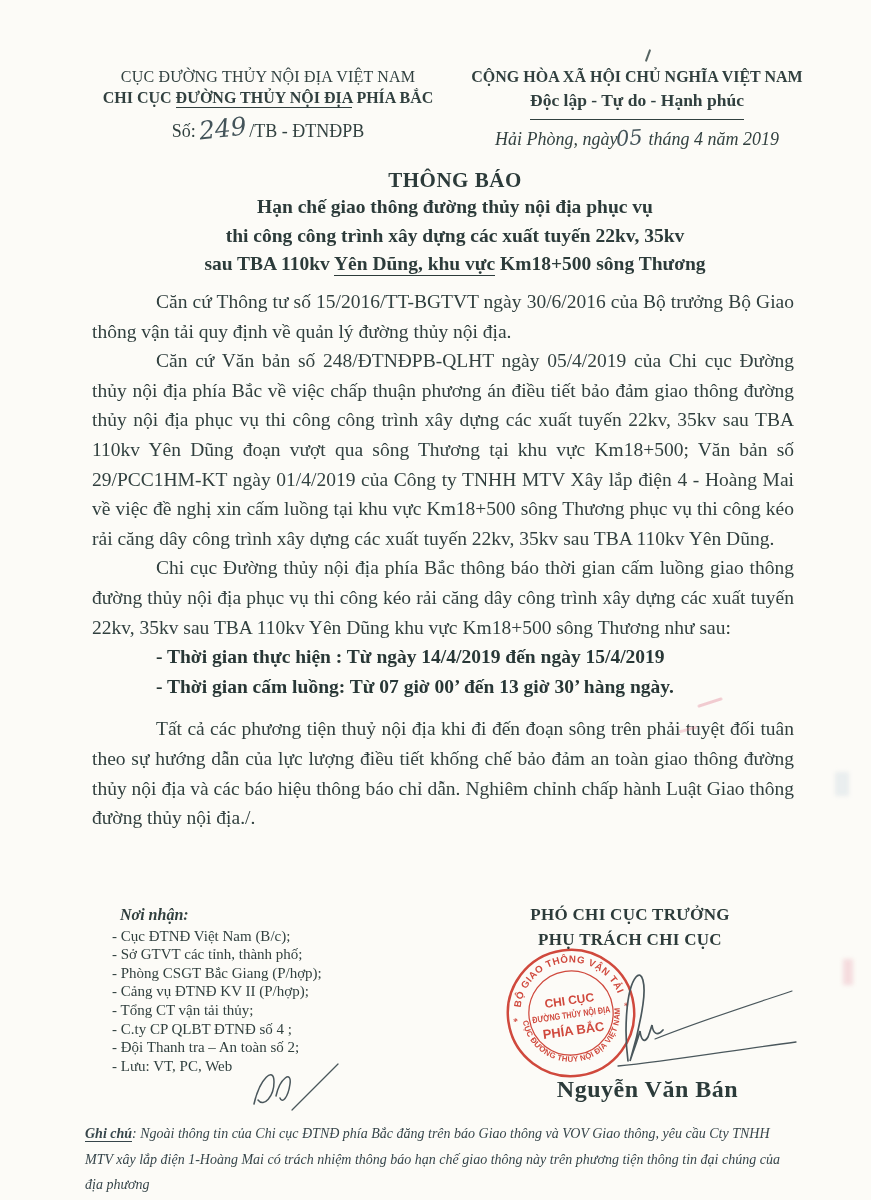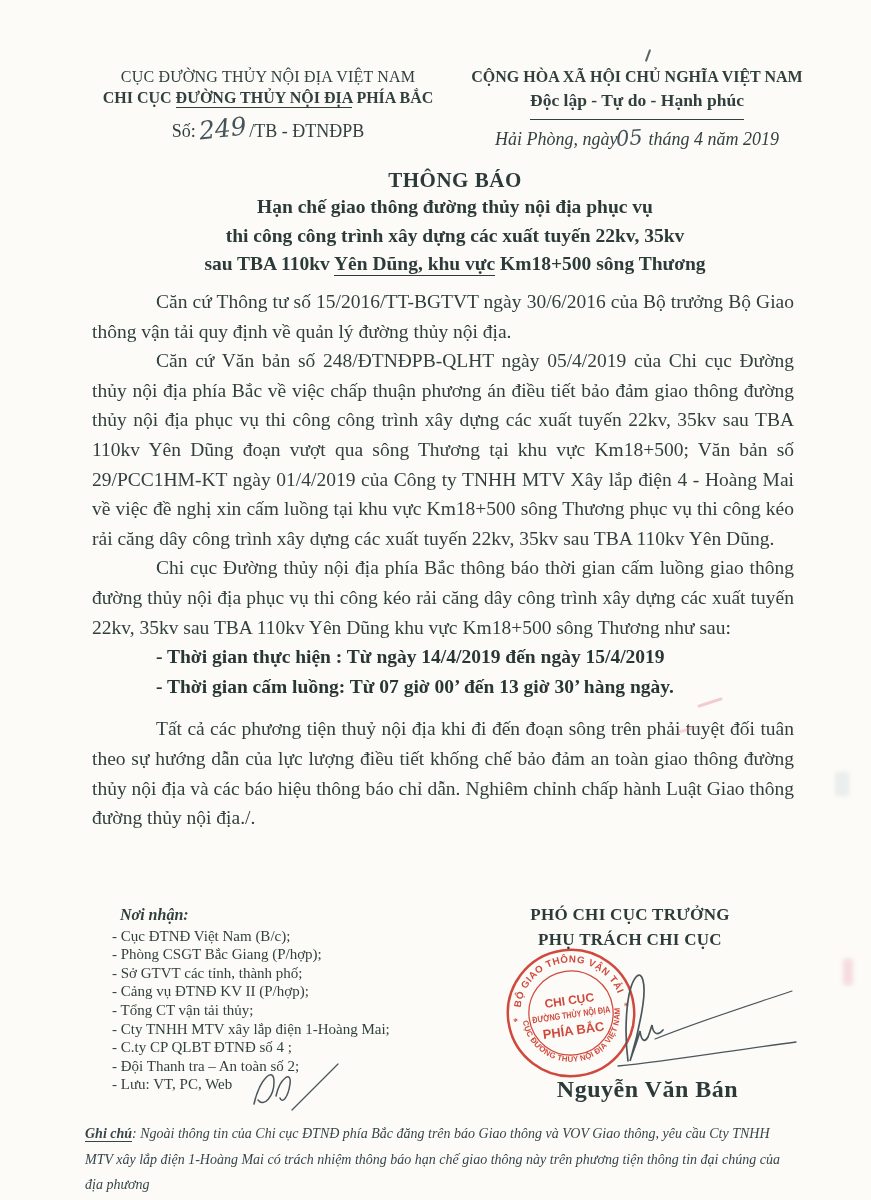--- a/index.html
+++ b/index.html
@@ -98,25 +98,24 @@
     <p>Căn cứ Văn bản số 248/ĐTNĐPB-QLHT ngày 05/4/2019 của Chi cục Đường thủy nội địa phía Bắc về việc chấp thuận phương án điều tiết bảo đảm giao thông đường thủy nội địa phục vụ thi công công trình xây dựng các xuất tuyến 22kv, 35kv sau TBA 110kv Yên Dũng đoạn vượt qua sông Thương tại khu vực Km18+500; Văn bản số 29/PCC1HM-KT ngày 01/4/2019 của Công ty TNHH MTV Xây lắp điện 4 - Hoàng Mai về việc đề nghị xin cấm luồng tại khu vực Km18+500 sông Thương phục vụ thi công kéo rải căng dây công trình xây dựng các xuất tuyến 22kv, 35kv sau TBA 110kv Yên Dũng.</p>
     <p>Chi cục Đường thủy nội địa phía Bắc thông báo thời gian cấm luồng giao thông đường thủy nội địa phục vụ thi công kéo rải căng dây công trình xây dựng các xuất tuyến 22kv, 35kv sau TBA 110kv Yên Dũng khu vực Km18+500 sông Thương như sau:</p>
     <p class="tl tl1">- Thời gian thực hiện : Từ ngày 14/4/2019 đến ngày 15/4/2019</p>
     <p class="tl">- Thời gian cấm luồng:  Từ 07 giờ 00’ đến 13 giờ 30’ hàng ngày.</p>
     <p class="p4">Tất cả các phương tiện thuỷ nội địa khi đi đến đoạn sông trên phải tuyệt đối tuân theo sự hướng dẫn của lực lượng điều tiết khống chế bảo đảm an toàn giao thông đường thủy nội địa và các báo hiệu thông báo chỉ dẫn. Nghiêm chỉnh chấp hành Luật Giao thông đường thủy nội địa./.</p>
   </div>
 
   <div class="recips">
     <div class="lbl">Nơi nhận:</div>
     <div>- Cục ĐTNĐ Việt Nam (B/c);</div>
+    <div>- Sở GTVT các tỉnh, thành phố;</div>
     <div>- Phòng CSGT Bắc Giang (P/hợp);</div>
-    <div>- Sở GTVT các tỉnh, thành phố;</div>
     <div>- Cảng vụ ĐTNĐ KV II (P/hợp);</div>
     <div>- Tổng CT vận tải thủy;</div>
-    <div>- Cty TNHH MTV xây lắp điện 1-Hoàng Mai;</div>
     <div>- C.ty CP QLBT ĐTNĐ số 4 ;</div>
     <div>- Đội Thanh tra – An toàn số 2;</div>
     <div>- Lưu: VT, PC, Web</div>
   </div>
 
   <div class="sig-titles">
     <div>PHÓ CHI CỤC TRƯỞNG</div>
     <div>PHỤ TRÁCH  CHI CỤC</div>
   </div>
 

